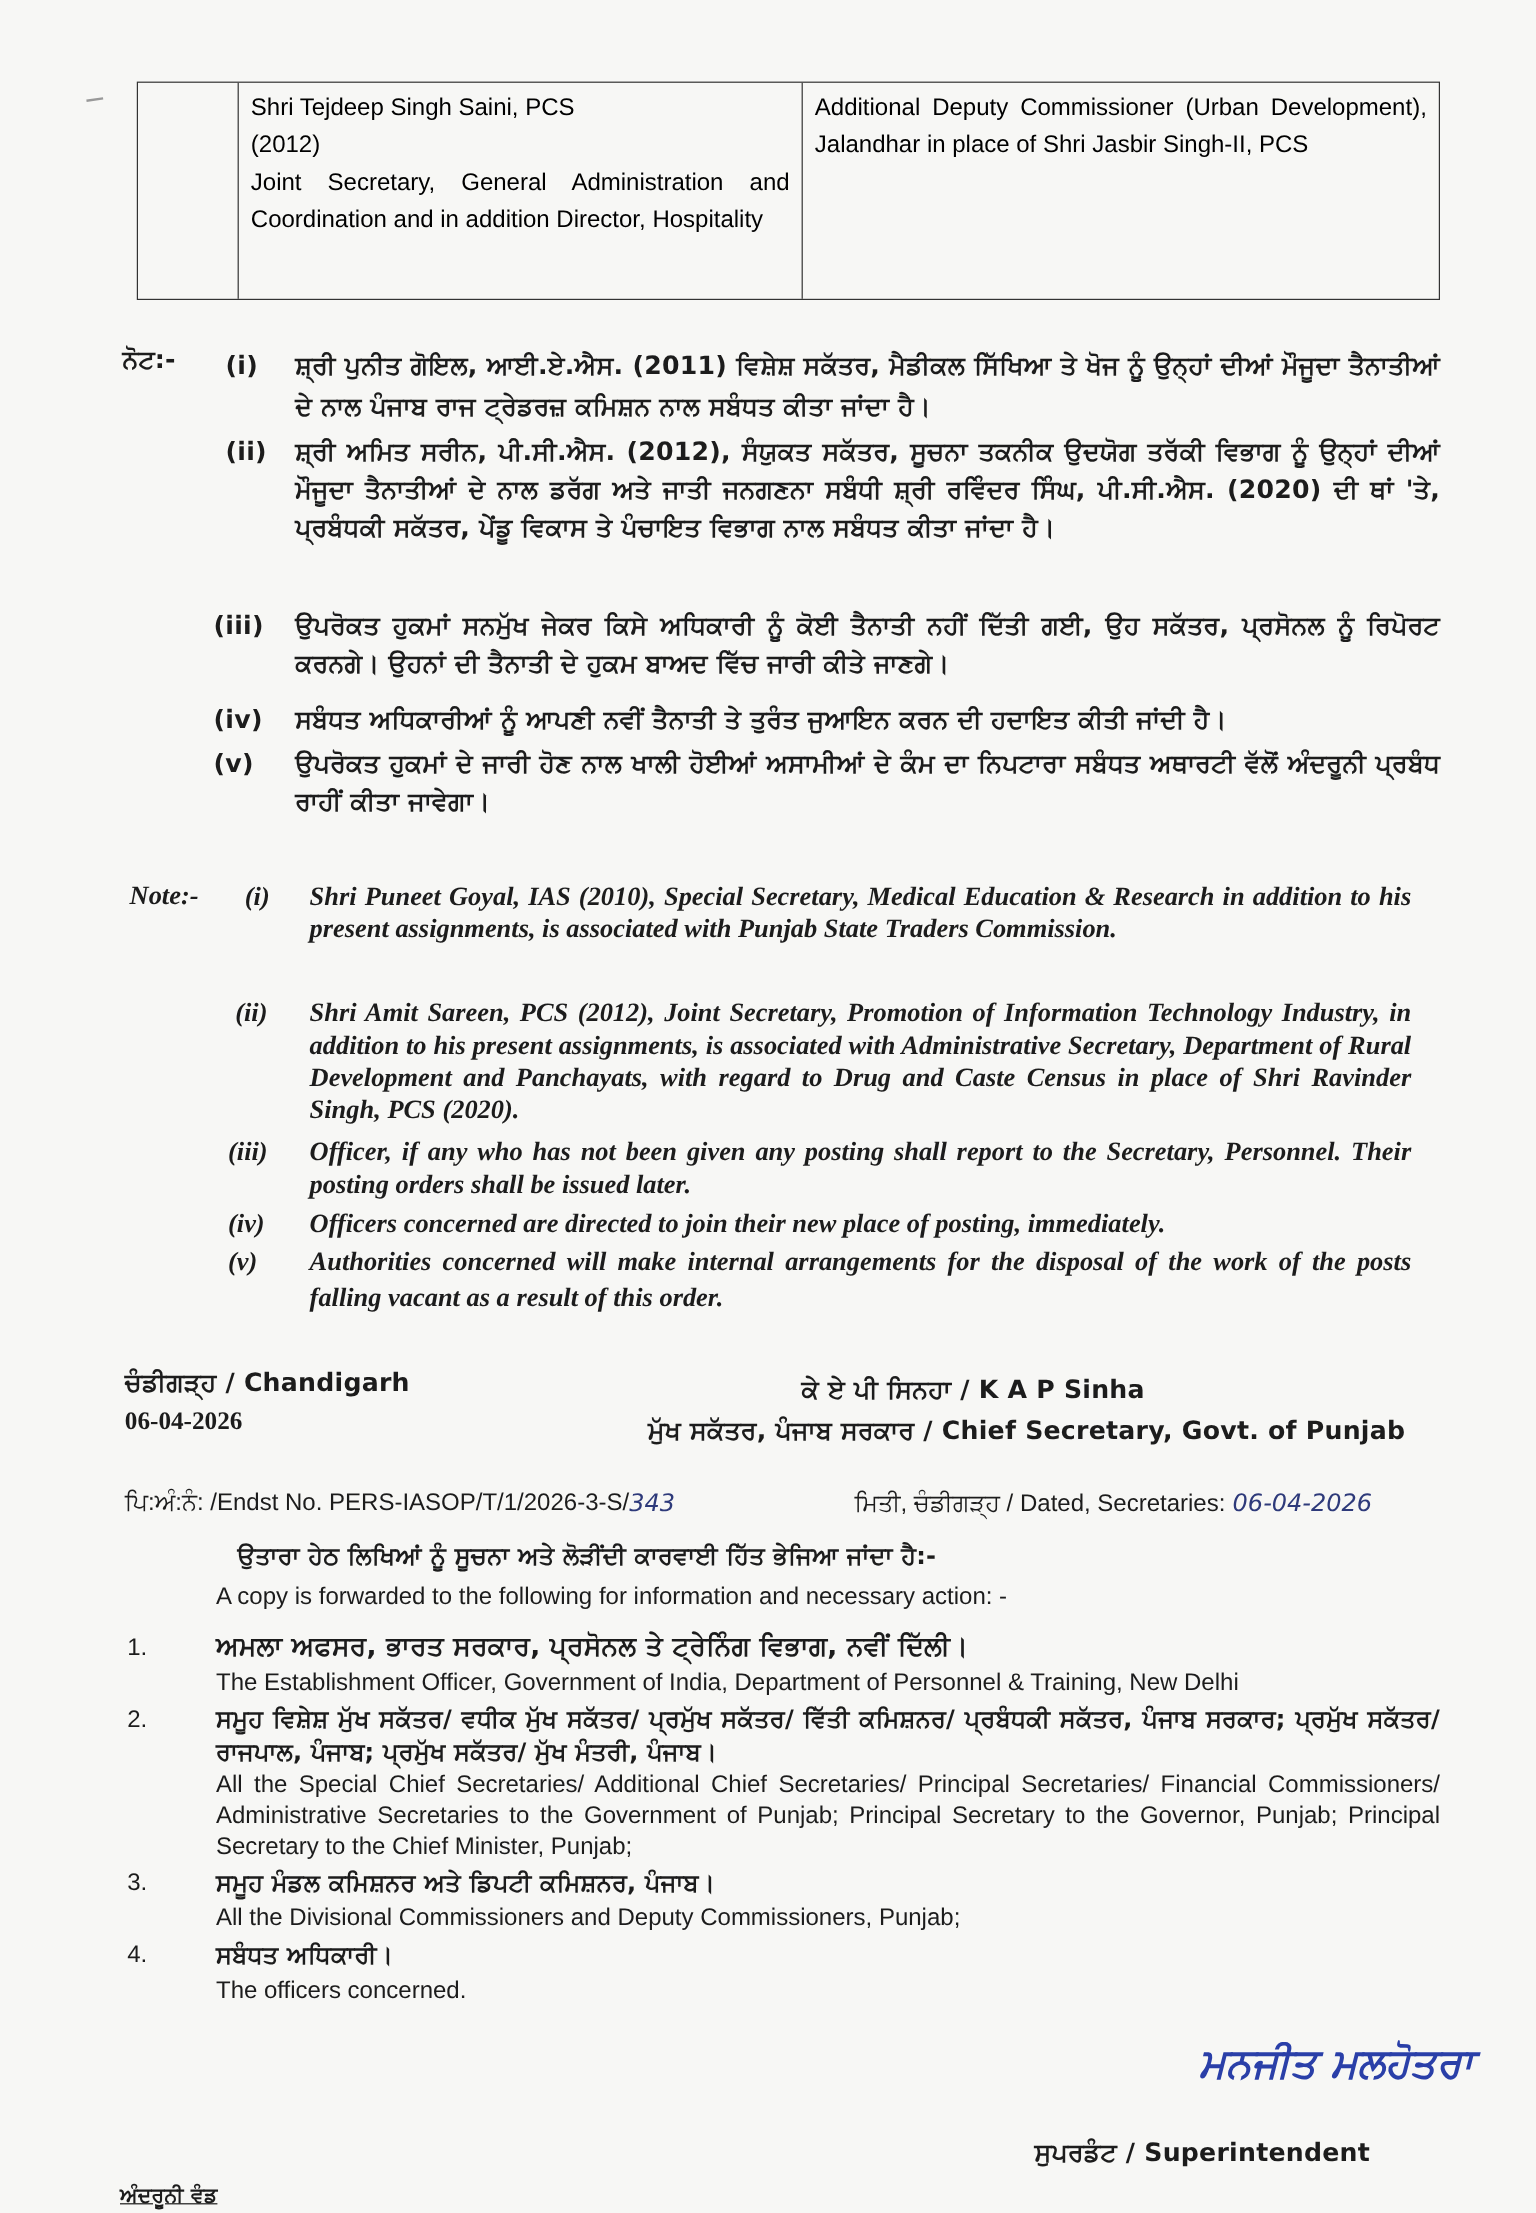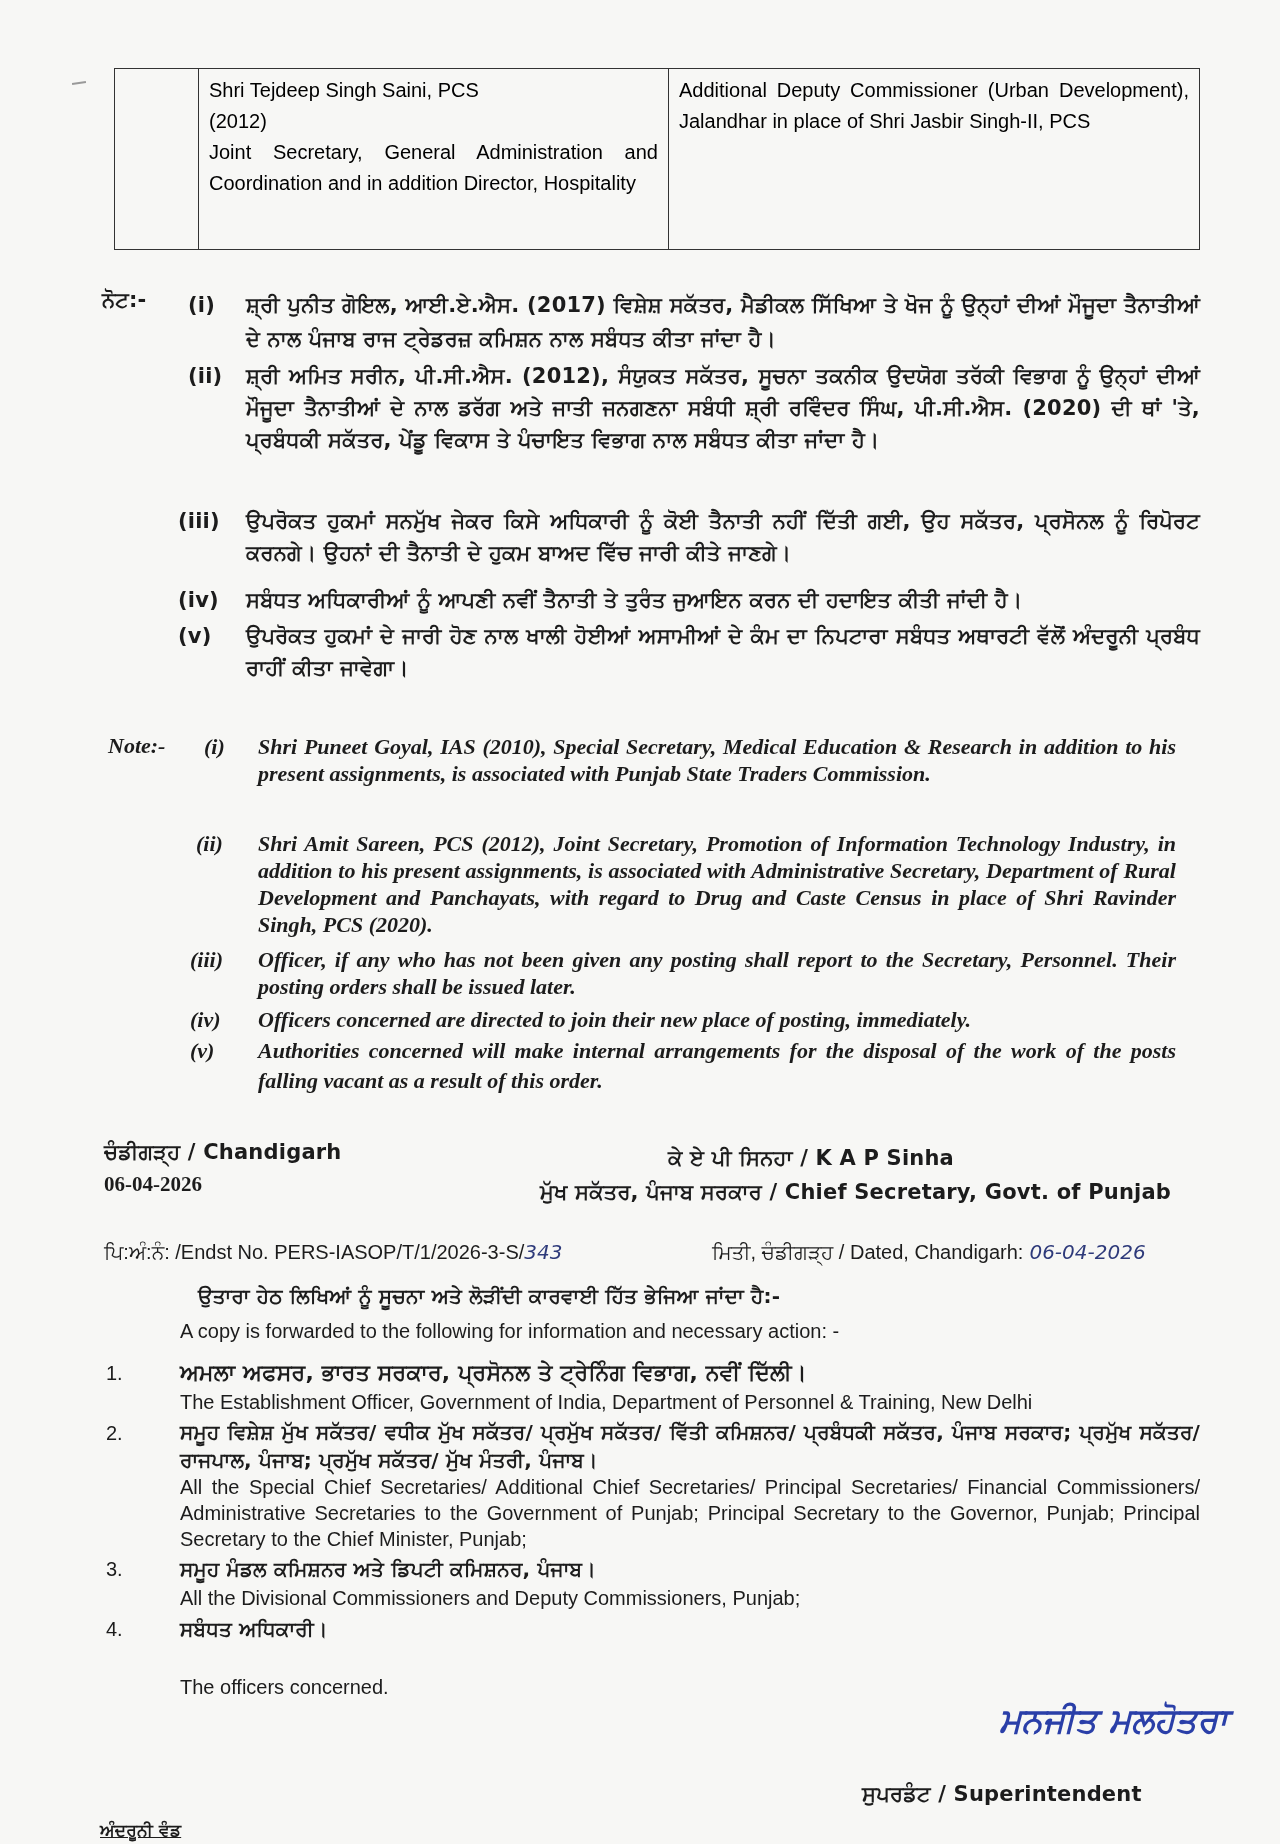--- a/index.html
+++ b/index.html
@@ -49,21 +49,21 @@
   </div>
   <div>
     <div class="cell-text justify">Additional Deputy Commissioner (Urban Development), Jalandhar in place of Shri Jasbir Singh-II, PCS</div>
   </div>
 </div>
 
 <div class="abs pa" style="left:102px; top:288px;">ਨੋਟ:-</div>
 
 <div class="note-row pa" style="left:188px; top:288px; width:1012px; line-height:34px;">
   <span class="note-num">(i)</span>
-  <span class="justify">ਸ਼੍ਰੀ ਪੁਨੀਤ ਗੋਇਲ, ਆਈ.ਏ.ਐਸ. (2017) ਵਿਸ਼ੇਸ਼ ਸਕੱਤਰ, ਮੈਡੀਕਲ ਸਿੱਖਿਆ ਤੇ ਖੋਜ ਨੂੰ ਉਨ੍ਹਾਂ ਦੀਆਂ ਮੌਜੂਦਾ ਤੈਨਾਤੀਆਂ ਦੇ ਨਾਲ ਪੰਜਾਬ ਰਾਜ ਟ੍ਰੇਡਰਜ਼ ਕਮਿਸ਼ਨ ਨਾਲ ਸਬੰਧਤ ਕੀਤਾ ਜਾਂਦਾ ਹੈ।</span>
+  <span class="justify">ਸ਼੍ਰੀ ਪੁਨੀਤ ਗੋਇਲ, ਆਈ.ਏ.ਐਸ. (2011) ਵਿਸ਼ੇਸ਼ ਸਕੱਤਰ, ਮੈਡੀਕਲ ਸਿੱਖਿਆ ਤੇ ਖੋਜ ਨੂੰ ਉਨ੍ਹਾਂ ਦੀਆਂ ਮੌਜੂਦਾ ਤੈਨਾਤੀਆਂ ਦੇ ਨਾਲ ਪੰਜਾਬ ਰਾਜ ਟ੍ਰੇਡਰਜ਼ ਕਮਿਸ਼ਨ ਨਾਲ ਸਬੰਧਤ ਕੀਤਾ ਜਾਂਦਾ ਹੈ।</span>
 </div>
 <div class="note-row pa" style="left:188px; top:360px; width:1012px; line-height:32px;">
   <span class="note-num">(ii)</span>
   <span class="justify">ਸ਼੍ਰੀ ਅਮਿਤ ਸਰੀਨ, ਪੀ.ਸੀ.ਐਸ. (2012), ਸੰਯੁਕਤ ਸਕੱਤਰ, ਸੂਚਨਾ ਤਕਨੀਕ ਉਦਯੋਗ ਤਰੱਕੀ ਵਿਭਾਗ ਨੂੰ ਉਨ੍ਹਾਂ ਦੀਆਂ ਮੌਜੂਦਾ ਤੈਨਾਤੀਆਂ ਦੇ ਨਾਲ ਡਰੱਗ ਅਤੇ ਜਾਤੀ ਜਨਗਣਨਾ ਸਬੰਧੀ ਸ਼੍ਰੀ ਰਵਿੰਦਰ ਸਿੰਘ, ਪੀ.ਸੀ.ਐਸ. (2020) ਦੀ ਥਾਂ 'ਤੇ, ਪ੍ਰਬੰਧਕੀ ਸਕੱਤਰ, ਪੇਂਡੂ ਵਿਕਾਸ ਤੇ ਪੰਚਾਇਤ ਵਿਭਾਗ ਨਾਲ ਸਬੰਧਤ ਕੀਤਾ ਜਾਂਦਾ ਹੈ।</span>
 </div>
 <div class="note-row pa" style="left:178px; top:505px; width:1022px; line-height:32px;">
   <span class="note-num" style="width:68px">(iii)</span>
   <span class="justify">ਉਪਰੋਕਤ ਹੁਕਮਾਂ ਸਨਮੁੱਖ ਜੇਕਰ ਕਿਸੇ ਅਧਿਕਾਰੀ ਨੂੰ ਕੋਈ ਤੈਨਾਤੀ ਨਹੀਂ ਦਿੱਤੀ ਗਈ, ਉਹ ਸਕੱਤਰ, ਪ੍ਰਸੋਨਲ ਨੂੰ ਰਿਪੋਰਟ ਕਰਨਗੇ। ਉਹਨਾਂ ਦੀ ਤੈਨਾਤੀ ਦੇ ਹੁਕਮ ਬਾਅਦ ਵਿੱਚ ਜਾਰੀ ਕੀਤੇ ਜਾਣਗੇ।</span>
 </div>
 <div class="note-row pa" style="left:178px; top:584px; width:1022px; line-height:32px;">
@@ -101,21 +101,21 @@
 <div class="abs pa" style="left:104px; top:1140px; font-size:21px;">ਚੰਡੀਗੜ੍ਹ / Chandigarh</div>
 <div class="abs en bold" style="left:104px; top:1172px;">06-04-2026</div>
 <div class="abs pa" style="left:668px; top:1146px; font-size:21px;">ਕੇ ਏ ਪੀ ਸਿਨਹਾ /  K A P Sinha</div>
 <div class="abs pa" style="left:540px; top:1180px; font-size:21px;">ਮੁੱਖ ਸਕੱਤਰ, ਪੰਜਾਬ ਸਰਕਾਰ / Chief Secretary, Govt. of Punjab</div>
 
 <div class="abs en-sans" style="left:104px; top:1240px; display:flex; align-items:center;">
   <span>ਪਿ:ਅੰ:ਨੰ: /Endst No.  PERS-IASOP/T/1/2026-3-S/</span>
   <span class="ink">343</span>
 </div>
 <div class="abs en-sans" style="left:712px; top:1240px; display:flex; align-items:baseline; gap:6px;">
-  <span>ਮਿਤੀ, ਚੰਡੀਗੜ੍ਹ / Dated, Chandigarh:</span>
+  <span>ਮਿਤੀ, ਚੰਡੀਗੜ੍ਹ / Dated, Secretaries:</span>
   <span class="ink">06-04-2026</span>
 </div>
 
 <div class="abs pa" style="left:198px; top:1284px; font-size:20px;">ਉਤਾਰਾ ਹੇਠ ਲਿਖਿਆਂ ਨੂੰ ਸੂਚਨਾ ਅਤੇ ਲੋੜੀਂਦੀ ਕਾਰਵਾਈ ਹਿੱਤ ਭੇਜਿਆ ਜਾਂਦਾ ਹੈ:-</div>
 <div class="abs en-sans" style="left:180px; top:1320px;">A copy is forwarded to the following for information and necessary action: -</div>
 
 <div class="abs" style="left:106px; top:1358px; width:1094px;">
   <div style="display:flex; margin-bottom:2px;">
     <span class="en-sans" style="width:74px; flex:none; line-height:30px;">1.</span>
     <div style="flex:1;">
@@ -134,21 +134,21 @@
     <span class="en-sans" style="width:74px; flex:none; line-height:30px;">3.</span>
     <div style="flex:1;">
       <div class="pa" style="font-size:20px; line-height:30px;">ਸਮੂਹ ਮੰਡਲ ਕਮਿਸ਼ਨਰ ਅਤੇ ਡਿਪਟੀ ਕਮਿਸ਼ਨਰ, ਪੰਜਾਬ।</div>
       <div class="en-sans" style="line-height:28px;">All the Divisional Commissioners and Deputy Commissioners, Punjab;</div>
     </div>
   </div>
   <div style="display:flex;">
     <span class="en-sans" style="width:74px; flex:none; line-height:30px;">4.</span>
     <div style="flex:1;">
       <div class="pa" style="font-size:20px; line-height:30px;">ਸਬੰਧਤ ਅਧਿਕਾਰੀ।</div>
-      <div class="en-sans" style="line-height:30px;margin-top:28px;">The officers concerned.</div>
+      <div class="en-sans" style="line-height:30px;">The officers concerned.</div>
     </div>
   </div>
 </div>
 
 <div class="abs signature" style="left:971px; top:1700px;margin-left:28px;">ਮਨਜੀਤ ਮਲਹੋਤਰਾ</div>
 <div class="abs pa" style="left:862px; top:1782px; font-size:21px;">ਸੁਪਰਡੰਟ / Superintendent</div>
 
 <div class="abs pa underline" style="left:100px; top:1820px; font-size:17px;">ਅੰਦਰੂਨੀ ਵੰਡ</div>
 
 </body></html>

